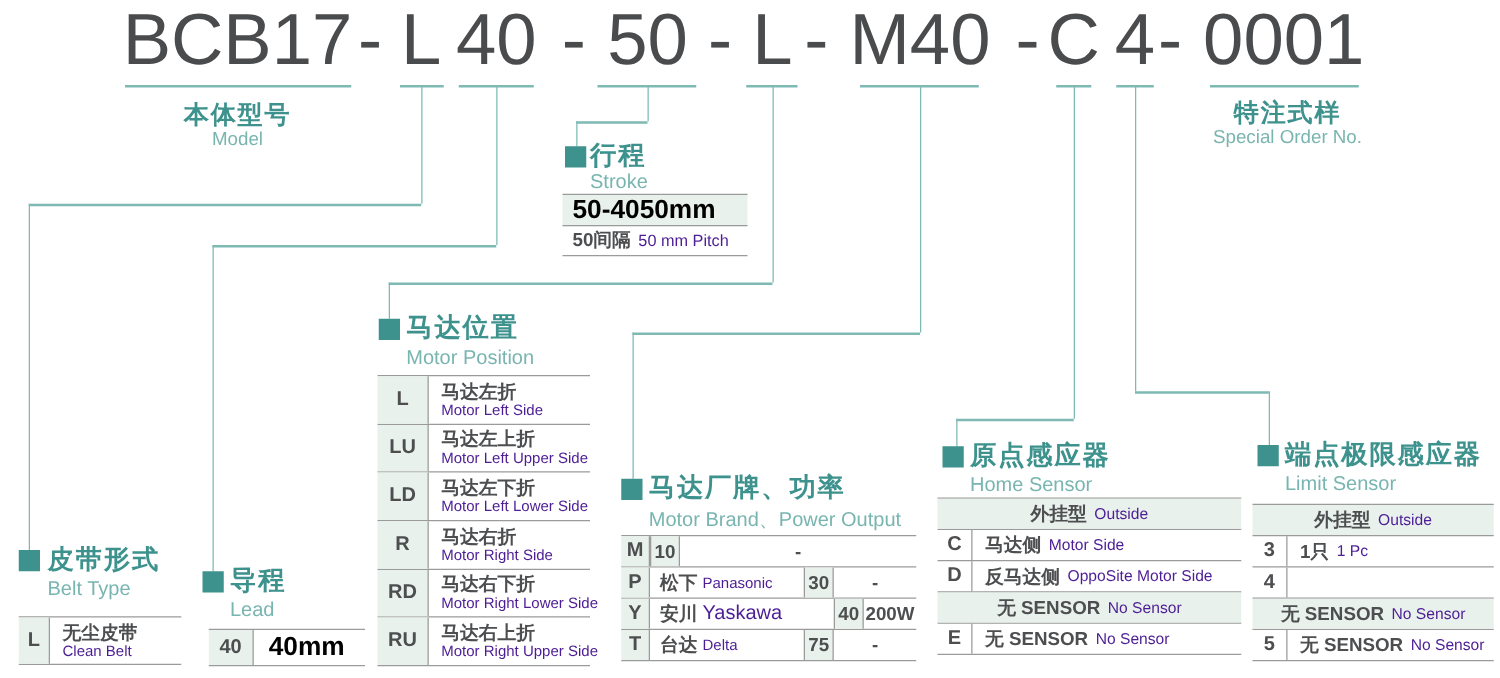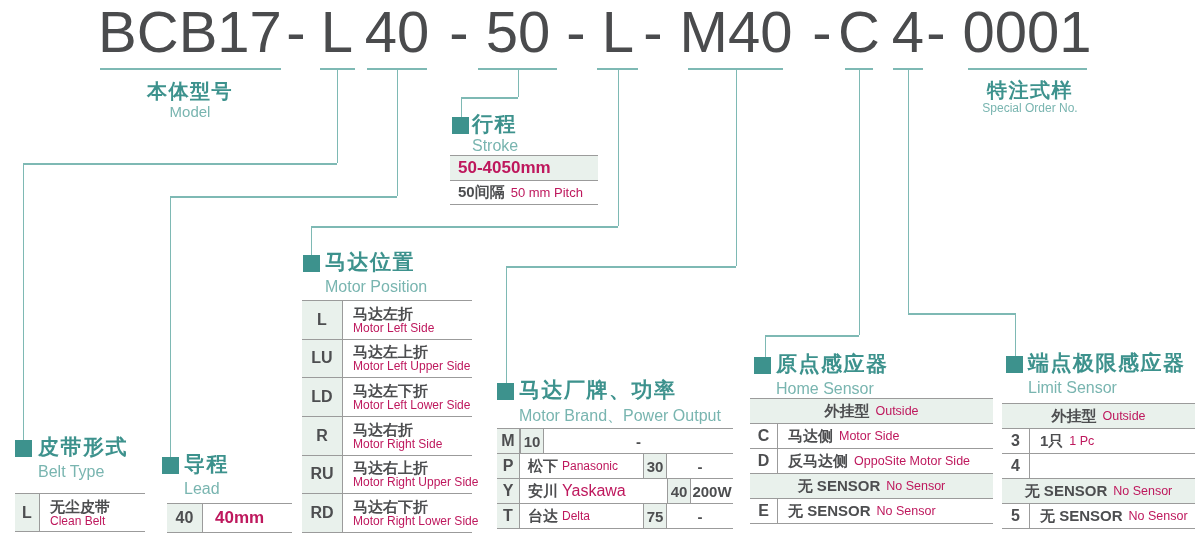--- a/index.html
+++ b/index.html
@@ -22,27 +22,27 @@
   .ctr{text-align:center;}
 
   
   .tbl{position:absolute;border-top:1px solid #9b9b9b;box-sizing:border-box;}
   .row{display:flex;align-items:stretch;border-bottom:1px solid #9b9b9b;box-sizing:border-box;}
   .cell{display:flex;align-items:center;box-sizing:border-box;min-width:0;}
   .code-cell{justify-content:center;border-right:1px solid #9b9b9b;font-size:16px;
              color:#4d4e50;font-weight:600;flex:none;}
   .shade{background:#e9f1ec;}
   .zh{font-size:15px;color:#4d4e50;font-weight:600;white-space:nowrap;}
-  .en{font-size:12.5px;color:#be185d;margin-left:6px;white-space:nowrap;}
+  .en{font-size:12.5px;color:#4c1d95;margin-left:6px;white-space:nowrap;}
   .desc{padding-left:10px;flex:1;}
   .two{flex-direction:column;align-items:flex-start;justify-content:center;}
   .two .zh{line-height:17px;}
   .two .en{margin-left:0;line-height:13px;font-size:12px;}
   .hdr{flex:1;justify-content:center;background:#e9f1ec;}
-  .val{font-size:17px;color:#be185d;font-weight:600;}
+  .val{font-size:21px;color:#000000;font-weight:600;}
   .cc{justify-content:center;flex:none;font-size:15px;color:#4d4e50;font-weight:600;}
 </style>
 </head>
 <body>
 
 <div id="canvas">
 
   <span class="tc" style="left:80px;width:220px">BCB17</span>
   <span class="tc" style="left:281px;width:30px">-</span>
   <span class="tc" style="left:307px;width:60px">L</span>
@@ -94,21 +94,21 @@
   <div class="lv" style="left:764.5px;top:335px;height:22px"></div>
 
   <div class="lv" style="left:907.5px;top:68px;height:245px"></div>
   <div class="lh" style="left:908px;top:313px;width:107px"></div>
   <div class="lv" style="left:1014.5px;top:313px;height:43px"></div>
 
   <div class="sec-zh ctr" style="left:90px;top:78px;width:200px;font-size:20px">本体型号</div>
   <div class="sec-en ctr" style="left:90px;top:103px;width:200px;font-size:15px">Model</div>
 
   <div class="sec-zh ctr" style="left:930px;top:77px;width:200px;font-size:20px">特注式样</div>
-  <div class="sec-en ctr" style="left:930px;top:101px;width:200px;font-size:12px">Special Order No.</div>
+  <div class="sec-en ctr" style="left:930px;top:101px;width:200px;font-size:15px">Special Order No.</div>
 
   <div class="mk" style="left:452px;top:117px"></div>
   <div class="sec-zh" style="left:472px;top:110px">行程</div>
   <div class="sec-en" style="left:472px;top:137px">Stroke</div>
 
   <div class="mk" style="left:303px;top:255px"></div>
   <div class="sec-zh" style="left:325px;top:248px">马达位置</div>
   <div class="sec-en" style="left:325px;top:278px">Motor Position</div>
 
   <div class="mk" style="left:497px;top:383px"></div>
@@ -187,31 +187,31 @@
       </div>
     </div>
     <div class="row" style="height:38.66px">
       <div class="cell code-cell shade" style="width:41px">R</div>
       <div class="cell desc two">
         <span class="zh">马达右折</span>
         <span class="en">Motor Right Side</span>
       </div>
     </div>
     <div class="row" style="height:38.66px">
+      <div class="cell code-cell shade" style="width:41px">RD</div>
+      <div class="cell desc two">
+        <span class="zh">马达右下折</span>
+        <span class="en">Motor Right Lower Side</span>
+      </div>
+    </div>
+    <div class="row" style="height:38.66px">
       <div class="cell code-cell shade" style="width:41px">RU</div>
       <div class="cell desc two">
         <span class="zh">马达右上折</span>
         <span class="en">Motor Right Upper Side</span>
-      </div>
-    </div>
-    <div class="row" style="height:38.66px">
-      <div class="cell code-cell shade" style="width:41px">RD</div>
-      <div class="cell desc two">
-        <span class="zh">马达右下折</span>
-        <span class="en">Motor Right Lower Side</span>
       </div>
     </div>
   </div>
 
   <div class="tbl" style="left:497px;top:428px;width:236px">
     <div class="row" style="height:25px">
       <div class="cell code-cell shade" style="width:23px">M</div>
       <div class="cell cc shade" style="width:24px;border-left:1px solid #9b9b9b;border-right:1px solid #9b9b9b">10</div>
       <div class="cell cc" style="flex:1;justify-content:center">-</div>
     </div>

